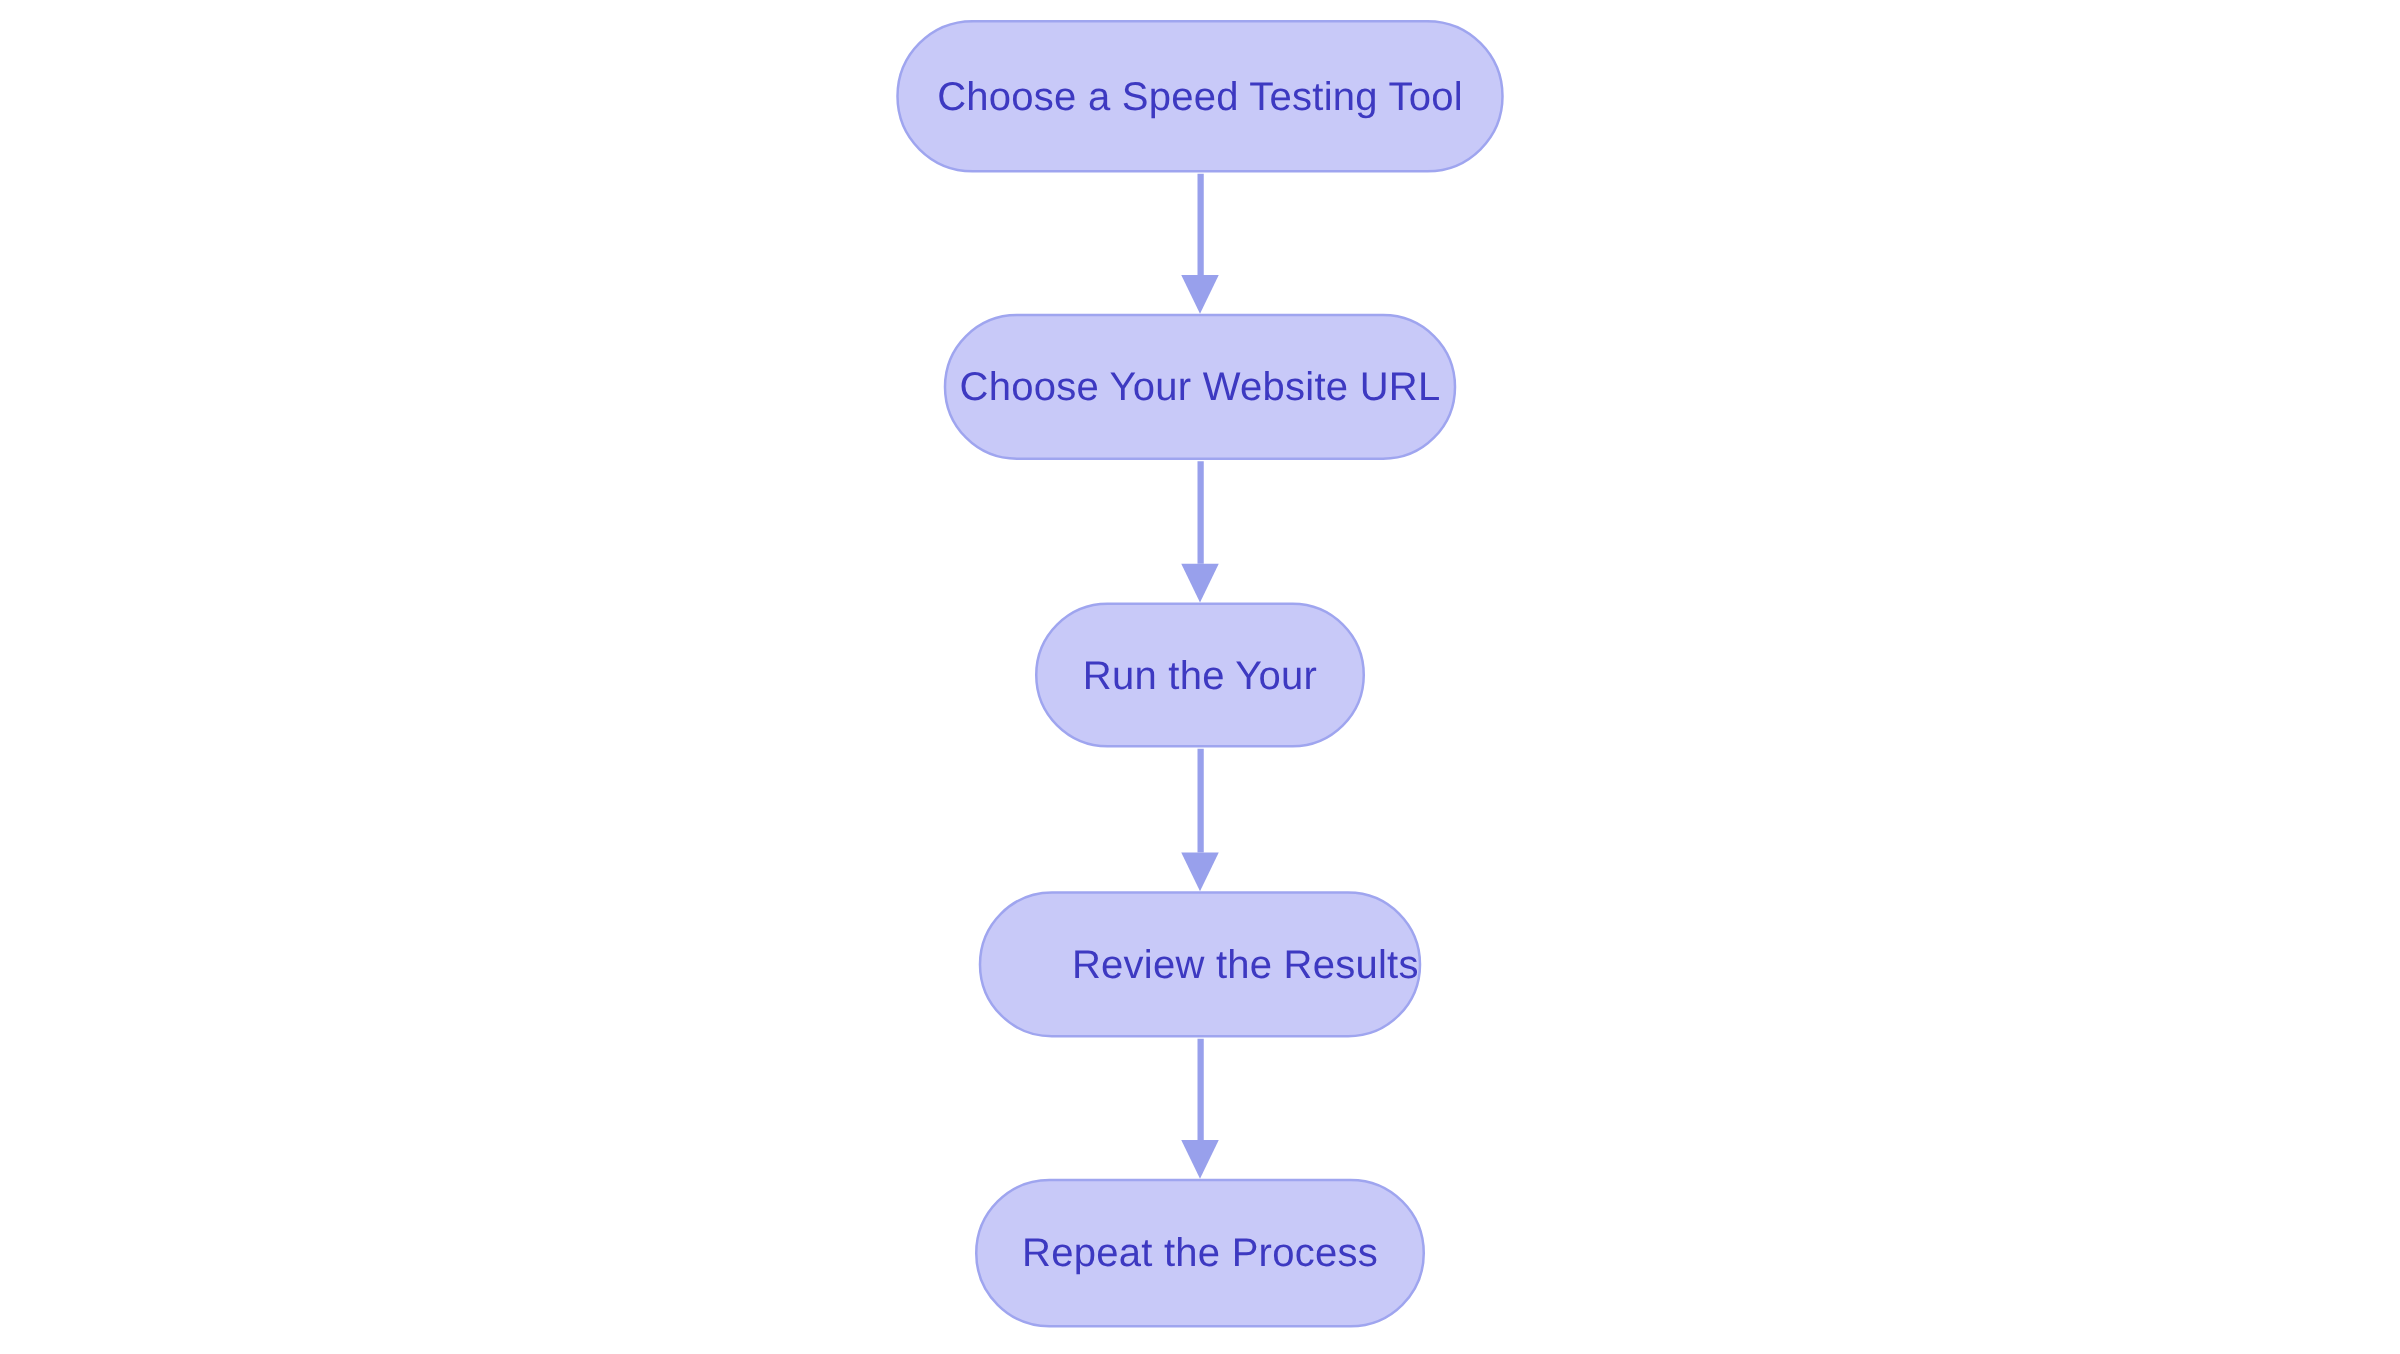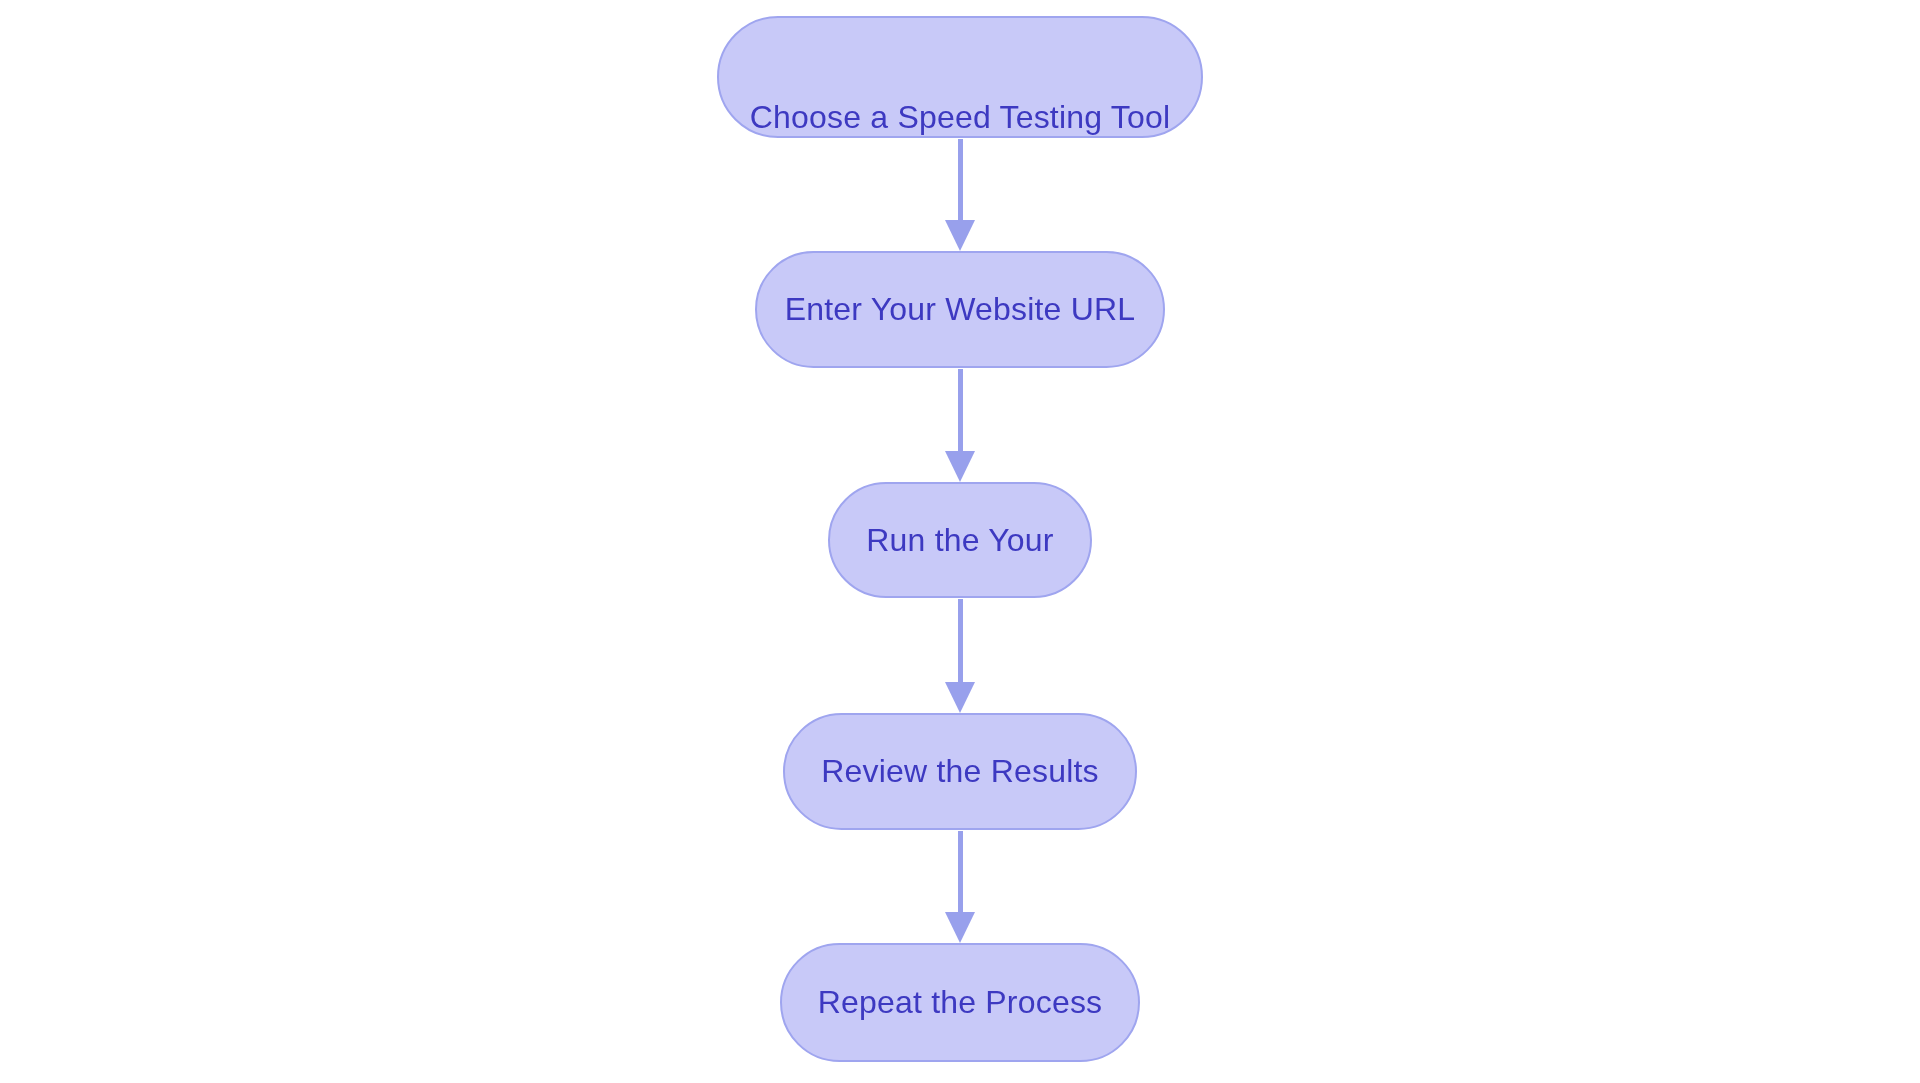--- a/index.html
+++ b/index.html
@@ -26,24 +26,24 @@
     justify-content: center;
   }
   .node-label {
     color: var(--node-text, #3d39c1);
     font-size: 32px;
     font-weight: 400;
     letter-spacing: 0.2px;
     white-space: nowrap;
     text-align: center;
   }
-  .n1 { left: 717px; top: 16px;  width: 486px; height: 122px; align-items: flex-end; }
+  .n1 { left: 717px; top: 16px;  width: 486px; height: 122px; }
   .n2 { left: 755px; top: 251px; width: 410px; height: 117px; }
   .n3 { left: 828px; top: 482px; width: 264px; height: 116px; }
-  .n4 { left: 783px; top: 713px; width: 354px; height: 117px; }
+  .n4 { left: 783px; top: 713px; width: 354px; height: 117px; justify-content: flex-end; }
   .n5 { left: 780px; top: 943px; width: 360px; height: 119px; }
 
   .connector {
     position: absolute;
     left: 945px;            
     width: 30px;
     display: flex;
     flex-direction: column;
     align-items: center;
   }
@@ -73,21 +73,21 @@
   <div class="node n1">
     <span class="node-label">Choose a Speed Testing Tool</span>
   </div>
 
   <div class="connector c1">
     <div class="connector-line"></div>
     <div class="connector-head"></div>
   </div>
 
   <div class="node n2">
-    <span class="node-label">Enter Your Website URL</span>
+    <span class="node-label">Choose Your Website URL</span>
   </div>
 
   <div class="connector c2">
     <div class="connector-line"></div>
     <div class="connector-head"></div>
   </div>
 
   <div class="node n3">
     <span class="node-label">Run the Your</span>
   </div>

